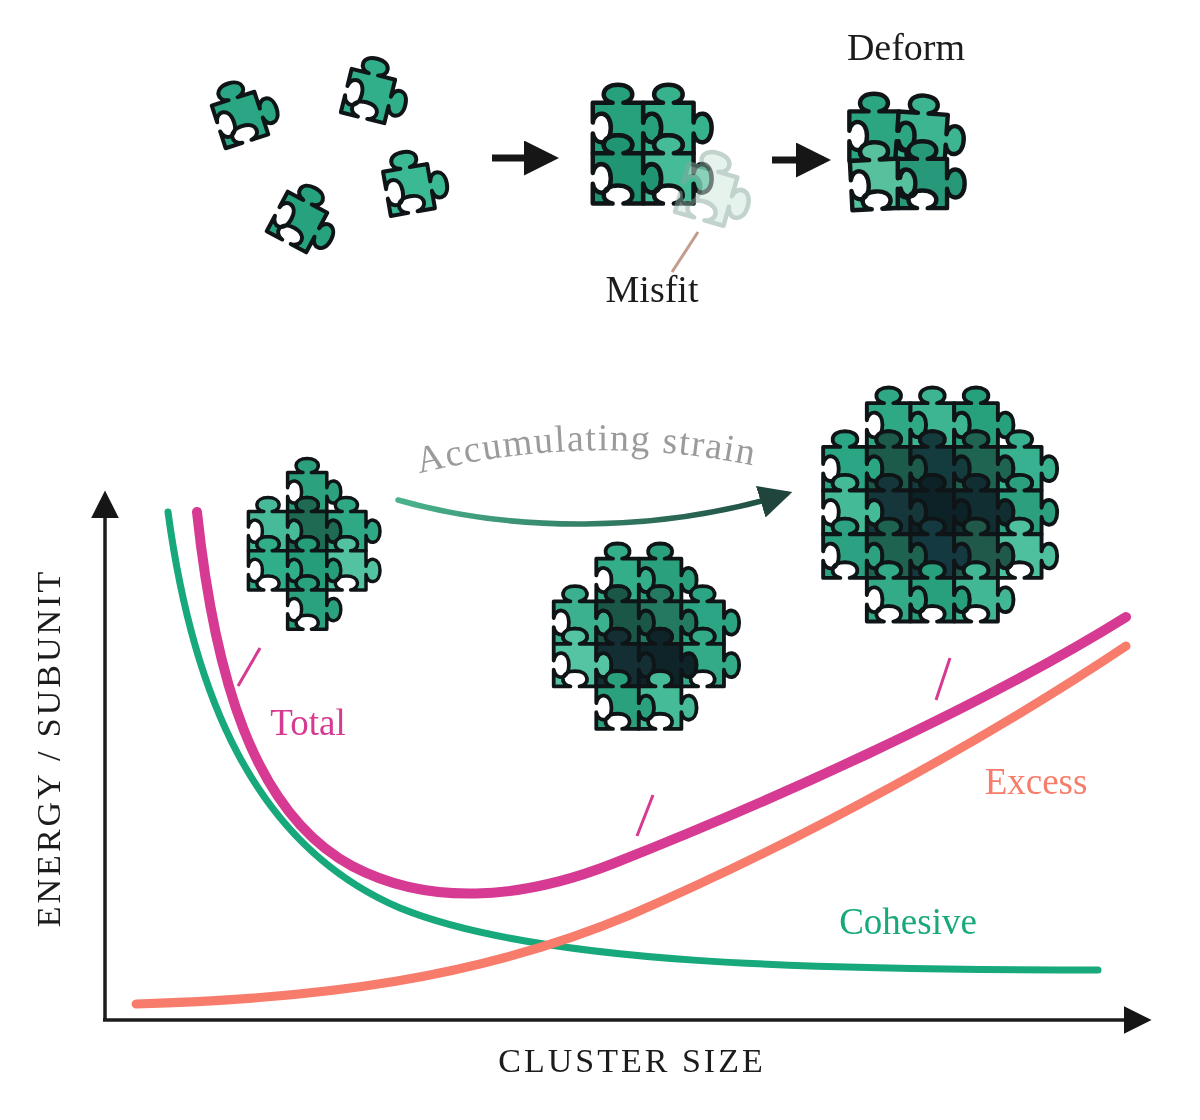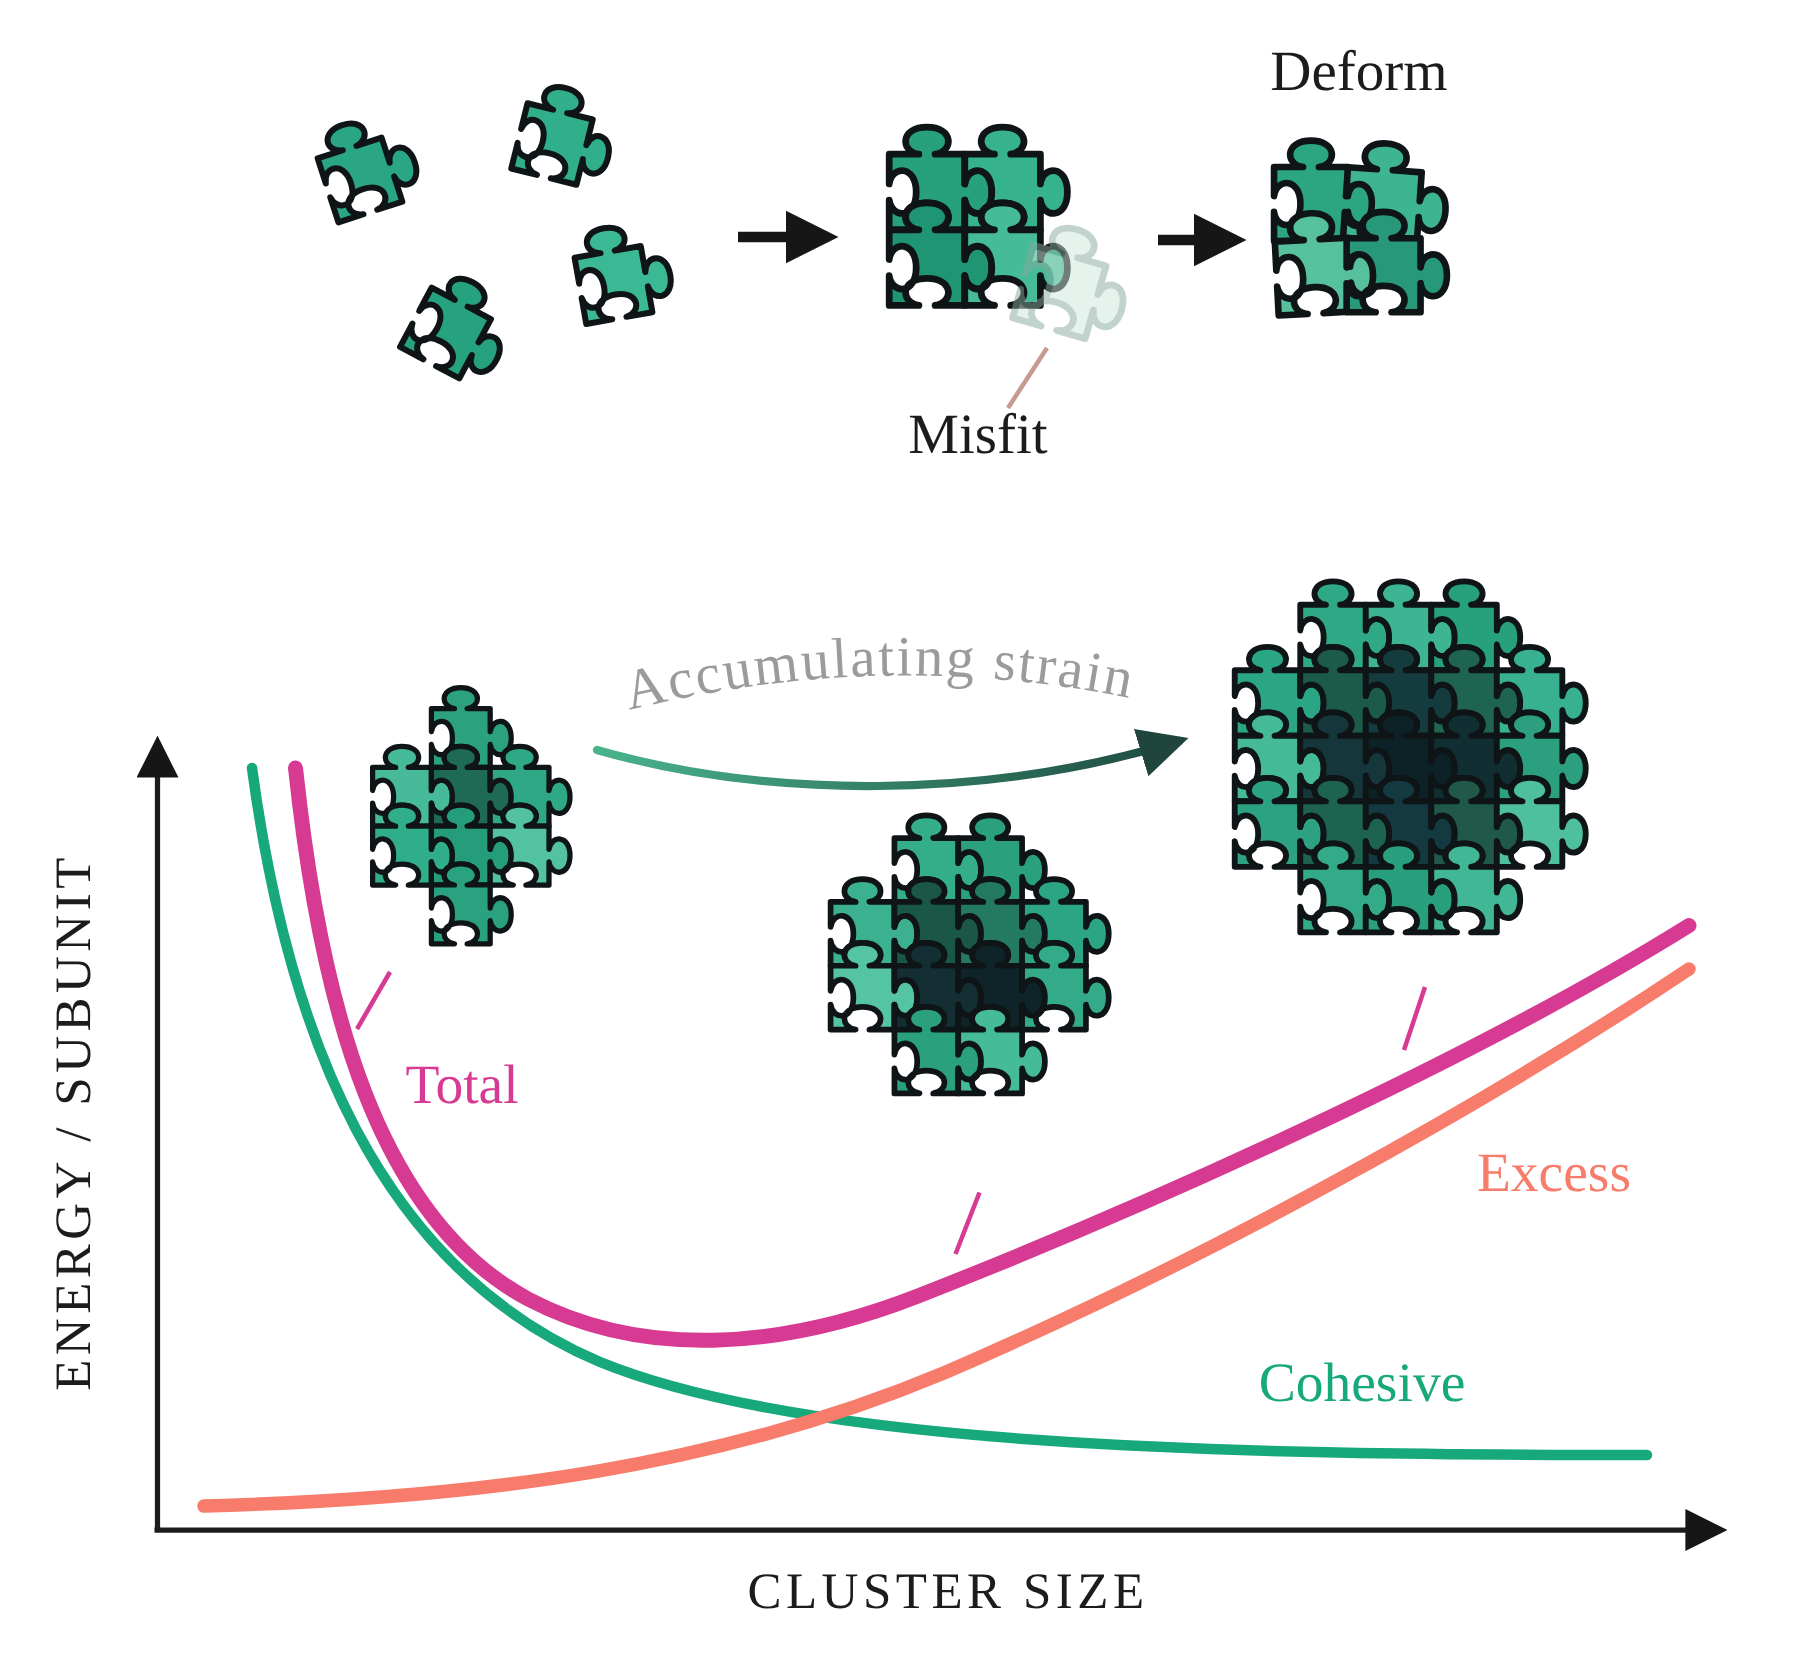--- a/index.html
+++ b/index.html
@@ -1,17 +1,17 @@
 <!DOCTYPE html>
 <html><head>
 <meta charset="utf-8">
 <style>
   html,body{margin:0;padding:0;background:#ffffff;}
   .figure{position:relative;width:1200px;height:1120px;background:#ffffff;overflow:hidden;
-          font-family:"Liberation Serif","DejaVu Serif",serif;border-radius:25px;}
+          font-family:"Liberation Serif","DejaVu Serif",serif;}
   svg{display:block;}
   .pc{stroke:#0f1416;stroke-width:5;stroke-linejoin:round;stroke-linecap:round;}
   .ghost{stroke:#86a89c;stroke-width:5;stroke-linejoin:round;opacity:.5;}
   .axis{stroke:#1c1c1c;stroke-width:3.5;fill:none;}
   .stage-arrow{stroke:#161616;stroke-width:7;fill:none;}
   .curve{fill:none;stroke-linecap:round;}
   .curve-total{stroke:#d63a92;stroke-width:10;}
   .curve-excess{stroke:#f87c6b;stroke-width:9;}
   .curve-cohesive{stroke:#17a87b;stroke-width:7;}
   .pointer-pink{stroke:#d63a92;stroke-width:3;fill:none;}

